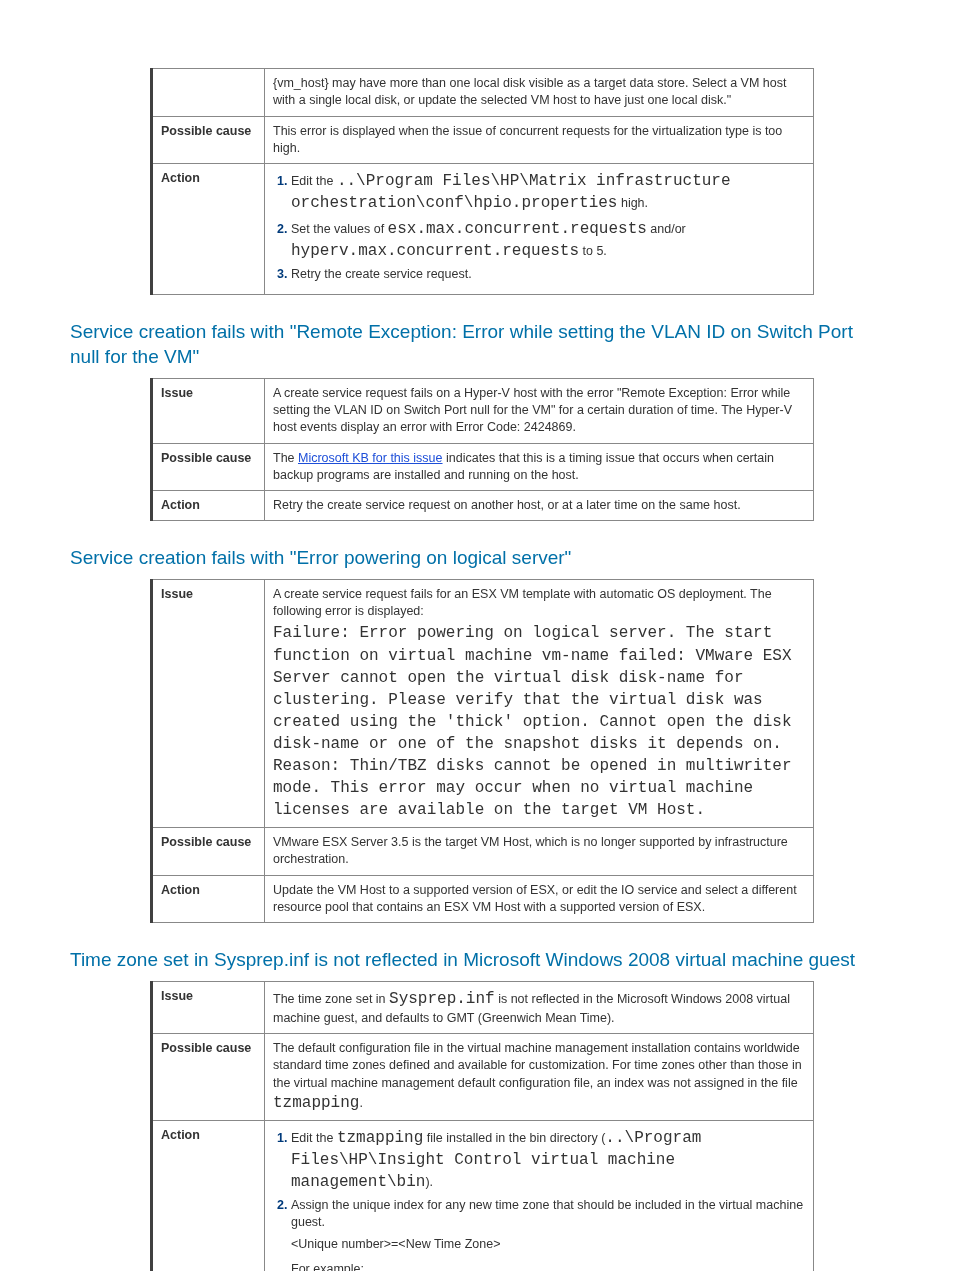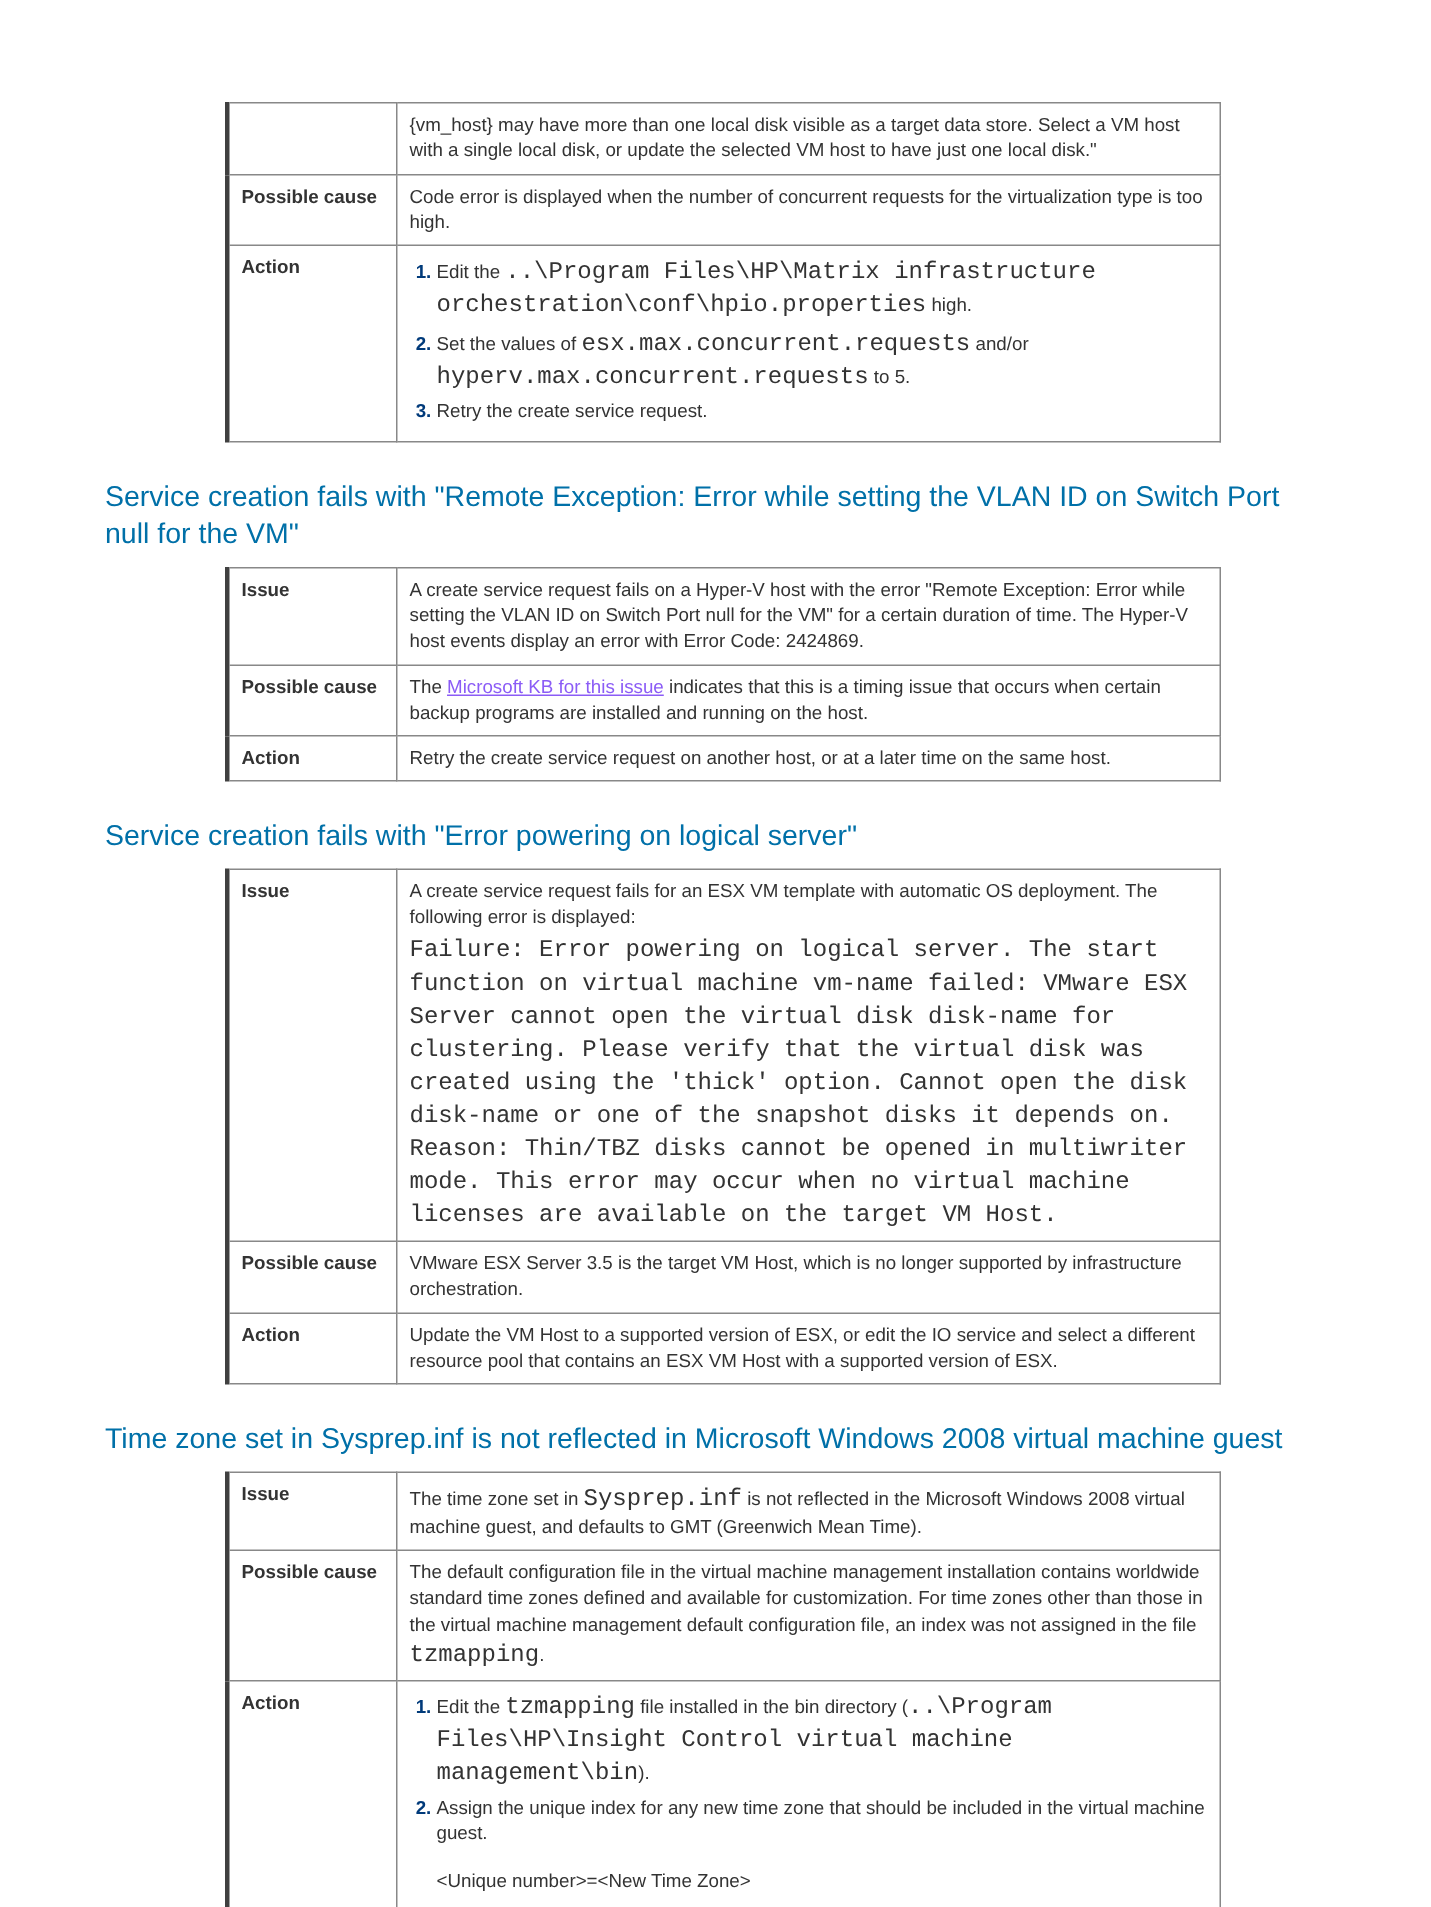--- a/index.html
+++ b/index.html
@@ -31,45 +31,45 @@
     border-left: 3px solid #404040;
   }
   h2.section-heading {
     color: #0070a8;
     font-weight: normal;
     font-size: 19px;
     margin: 24px 0 6px 0;
     line-height: 1.35;
   }
   .code { font-family: "Courier New", monospace; font-size: 16px;}
-  a.link { color: #8b5cf6; text-decoration: underline; }
+  a.link { color: #1d4ed8; text-decoration: underline; }
   ol.numlist { margin: 0 0 0 0; padding-left: 18px; }
   ol.numlist li { margin-bottom: 4px; }
   ol.numlist li::marker { font-weight: bold; color: #003a7a; }
-  .indent-block { margin-left: 18px; margin-top:14px;}
+  .indent-block { margin-left: 18px; margin-top:4px;}
   .footer {
     text-align: right;
     font-size: 13px;
     margin-top: 60px;
     padding-right: 10px;
     text-decoration: underline;
   }
 </style>
 </head>
 <body>
 
 <table class="issue-table">
   <tbody>
       <tr>
     <td class="label"></td>
     <td>{vm_host} may have more than one local disk visible as a target data store. Select a VM host with a single local disk, or update the selected VM host to have just one local disk."</td>
   </tr>
   <tr>
     <td class="label">Possible cause</td>
-    <td>Code error is displayed when the number of concurrent requests for the virtualization type is too high.</td>
+    <td>This error is displayed when the issue of concurrent requests for the virtualization type is too high.</td>
   </tr>
   <tr>
     <td class="label">Action</td>
     <td>
       <ol class="numlist">
         <li>
           <span>Edit the </span><span class="code">..\Program Files\HP\Matrix infrastructure orchestration\conf\hpio.properties</span><span> high.</span>
         </li>
         <li>
           <span>Set the values of </span><span class="code">esx.max.concurrent.requests</span><span> and/or </span><span class="code">hyperv.max.concurrent.requests</span><span> to 5.</span>

